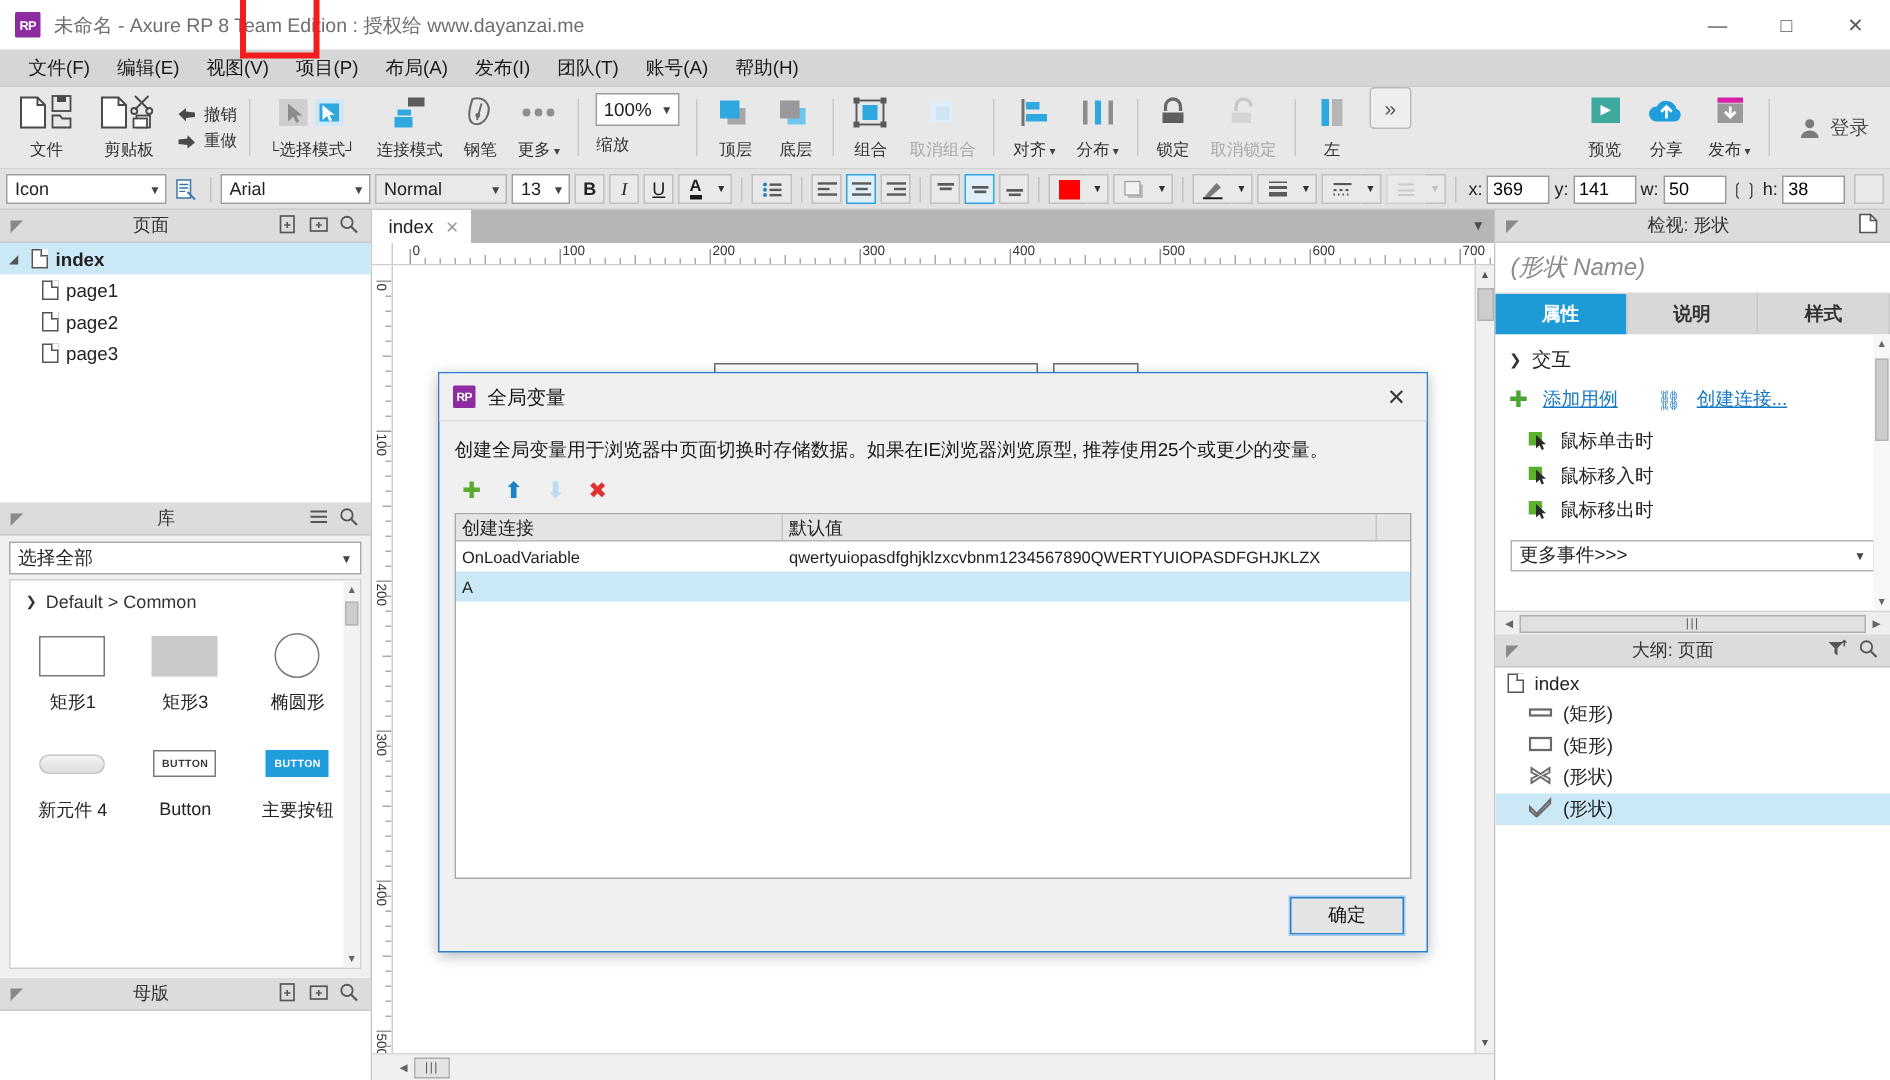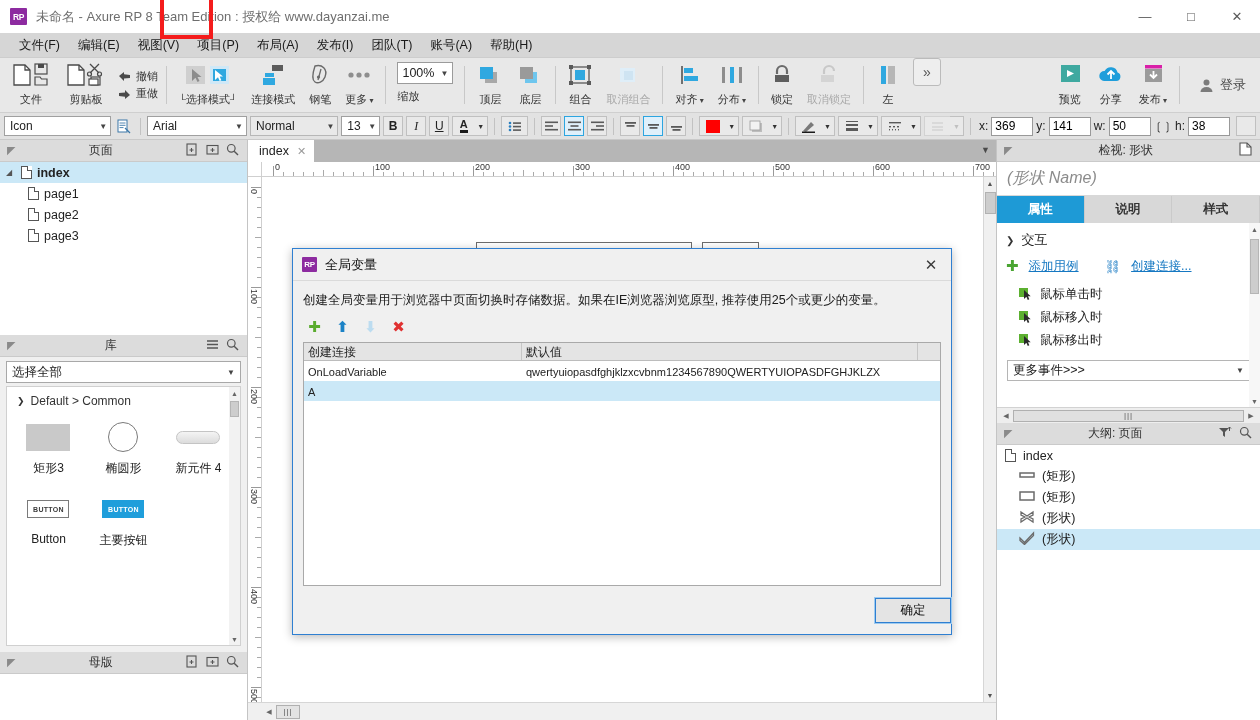--- a/index.html
+++ b/index.html
@@ -234,21 +234,21 @@
   .vt-head { display: flex; height: 18px; background: #e4e4e4; flex: 0 0 18px; border-bottom: 1px solid #bcbcbc; }
   .vt-th { font-size: 12px; padding: 1px 0 0 4px; border-right: 1px solid #c6c6c6; display: flex; align-items: center; }
   .vt-th.c1 { width: 218px; flex: 0 0 218px; }
   .vt-th.c2 { flex: 1; }
   .vt-th.c3 { width: 22px; flex: 0 0 22px; border-right: none; }
   .vt-row { display: flex; height: 20px; flex: 0 0 20px; font-size: 11px; }
   .vt-row.sel { background: #cbe8f7; }
   .vt-td { padding: 1px 0 0 4px; display: flex; align-items: center; overflow: hidden; white-space: nowrap; }
   .vt-td.c1 { width: 218px; flex: 0 0 218px; }
   .vt-td.c2 { flex: 1; }
-  .dlg-footer { height: 48px; flex: 0 0 48px; display: flex; align-items: center; justify-content: flex-end; }
+  .dlg-footer { height: 48px; flex: 0 0 48px; display: flex; align-items: center; justify-content: flex-end; padding-right: 15px; }
   .btn-ok {
     width: 76px; height: 25px; background: #e4e4e4; border: 1px solid #2f7fd1;
     outline: 1px solid #9ecbf0; font-size: 12.5px; color: #111;
     display: flex; align-items: center; justify-content: center;
     font-family: "Liberation Sans", sans-serif;
   }
   .pg-ico { width: 11px; height: 13px; border: 1px solid #555; background: #fff; position: relative; }
   .pg-ico:after { content: ""; position: absolute; right: -1px; top: -1px; width: 4px; height: 4px; background: #fff; border-left: 1px solid #555; border-bottom: 1px solid #555; }
 </style>
 </head>
@@ -757,20 +757,26 @@
         <div class="libsel">
           <span class="v">选择全部</span>
           <span class="caret-dn">▼</span>
         </div>
         <div class="lib-scroll">
           <div class="lib-cat">
             <span style="font-size:9px">❯</span>
             <span>Default &gt; Common</span>
           </div>
           <div class="lib-grid">
+            <div class="lib-item">
+              <div class="lib-thumb">
+                  <div style="width:44px;height:27px;border:1px solid #7a7a7a;background:#fff"></div>
+                </div>
+              <div class="lib-name">矩形1</div>
+            </div>
             <div class="lib-item">
               <div class="lib-thumb">
                   <div style="width:44px;height:27px;background:#c9c9c9"></div>
                 </div>
               <div class="lib-name">矩形3</div>
             </div>
             <div class="lib-item">
               <div class="lib-thumb">
                   <div style="width:30px;height:30px;border:1px solid #7a7a7a;border-radius:50%;background:#fff"></div>
                 </div>

